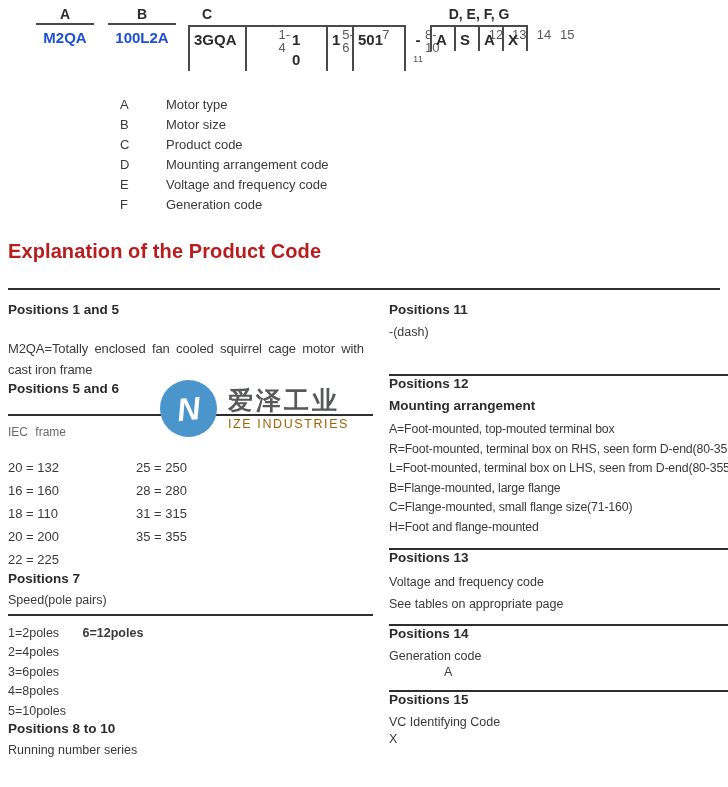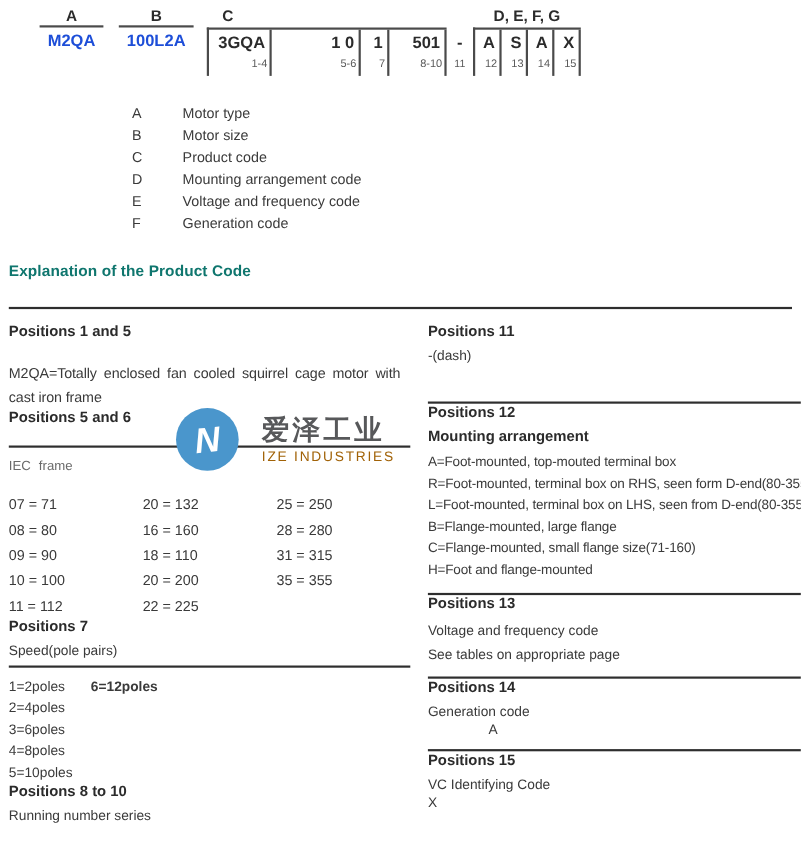--- a/index.html
+++ b/index.html
@@ -16,37 +16,37 @@
     font-weight:bold; font-size:14px; color:#2b2b2b; line-height:16px;
     border-bottom:2px solid #4a4a4a; padding-bottom:1px;
   }
   .plain-group .val { font-weight:bold; font-size:15px; color:#1d4ed8; padding-top:4px; }
   #group-a { width:58px; margin-right:14px; }
   #group-b { width:68px; margin-right:12px; }
 
   .box-group .hdr { font-weight:bold; font-size:14px; color:#2b2b2b; line-height:16px; padding:0 0 3px 14px; text-align:left; }
   .box-group.defg .hdr { text-align:center; padding-left:0; }
   .box { display:flex; border-top:2px solid #4a4a4a; border-left:2px solid #4a4a4a; }
-  .cell { border-right:2px solid #4a4a4a; text-align:right; display:flex; flex-direction:column; }
+  .cell { border-right:2px solid #4a4a4a; text-align:left; display:flex; flex-direction:row;gap:36px; }
   .cell .cv { font-weight:bold; font-size:15px; color:#2b2b2b; padding:3px 4px 1px; line-height:20px; }
-  .cell .cp { font-size:10px; color:#595959; padding:1px 2px 4px; line-height:13px; }
+  .cell .cp { font-size:13px; color:#595959; padding:1px 2px 4px; line-height:13px; }
   .cw1 { width:55px; } .cw2 { width:38px;padding-left:41px; } .cw3 { width:24px; } .cw4 { width:50px; }
   .dw  { width:22px; }
 
   .sep-group { width:18px; text-align:center; margin:0 3px; }
   .sep-group .sv { font-weight:bold; font-size:15px; color:#2b2b2b; padding-top:24px; line-height:20px; }
   .sep-group .sp { font-size:9.5px; color:#595959; line-height:13px; padding-top:2px; }
 
   
   .legend { margin:24px 0 0 120px; }
   .legend-row { display:flex; font-size:13px; line-height:20px; color:#3a3a3a; }
   .legend-letter { width:46px; }
 
   
-  .section-title { color:#0f766e; font-size:14px; font-weight:bold; margin:25px 0 0 8px; letter-spacing:0.1px; }
+  .section-title { color:#b91c1c; font-size:20px; font-weight:bold; margin:25px 0 0 8px; letter-spacing:0.1px; }
   .top-rule { border:none; border-top:2px solid #2e2e2e; margin:25px 8px 0 8px; }
 
   
   .columns { display:grid; grid-template-columns:365px 1fr; column-gap:16px; padding:12px 8px 0 8px; position:relative; }
   h3.sec { font-size:13.5px; font-weight:bold; color:#2b2b2b; margin:0; line-height:16px; }
   .col-rule { border:none; border-top:2px solid #2e2e2e; margin:0; }
 
   
   .justified { margin:20px 0 0 0; width:356px; text-align:justify; font-size:13px; line-height:1.65; letter-spacing:-0.1px; }
   .h-pos56 { margin-top:53px; }
@@ -84,21 +84,21 @@
   
   .watermark { position:absolute; left:160px; top:90px; display:flex; align-items:center; }
   .wm-circle {
     width:57px; height:57px; border-radius:50%; background:#4a96cc;
     display:flex; align-items:center; justify-content:center;
   }
   .wm-letter {
     color:#ffffff; font-weight:bold; font-style:italic; font-size:32px;
     transform:rotate(-6deg); line-height:1;
   }
-  .wm-text { margin-left:21px; }
+  .wm-text { margin-left:11px; }
   .wm-cn { font-size:25px; font-weight:bold; color:#57585a; letter-spacing:3px; line-height:1.15; }
   .wm-en { font-size:12.5px; color:#a16207; letter-spacing:1.6px; margin-top:2px; }
 </style>
 </head>
 <body>
 
 <div class="diagram">
 
   <div class="plain-group" id="group-a">
     <div class="hdr">A</div>
@@ -204,27 +204,20 @@
 
   <div class="left-col">
     <h3 class="sec">Positions 1 and 5</h3>
     <p class="justified">M2QA=Totally enclosed fan cooled squirrel cage motor with cast iron frame</p>
 
     <h3 class="sec h-pos56">Positions 5 and 6</h3>
     <hr class="col-rule rule-56">
     <div class="iec-label">IEC frame</div>
 
     <div class="iec-table">
-      <div class="iec-col">
-        <div>07 = 71</div>
-        <div>08 = 80</div>
-        <div>09 = 90</div>
-        <div>10 = 100</div>
-        <div>11 = 112</div>
-      </div>
       <div class="iec-col">
         <div>20 = 132</div>
         <div>16 = 160</div>
         <div>18 = 110</div>
         <div>20 = 200</div>
         <div>22 = 225</div>
       </div>
       <div class="iec-col">
         <div>25 = 250</div>
         <div>28 = 280</div>

